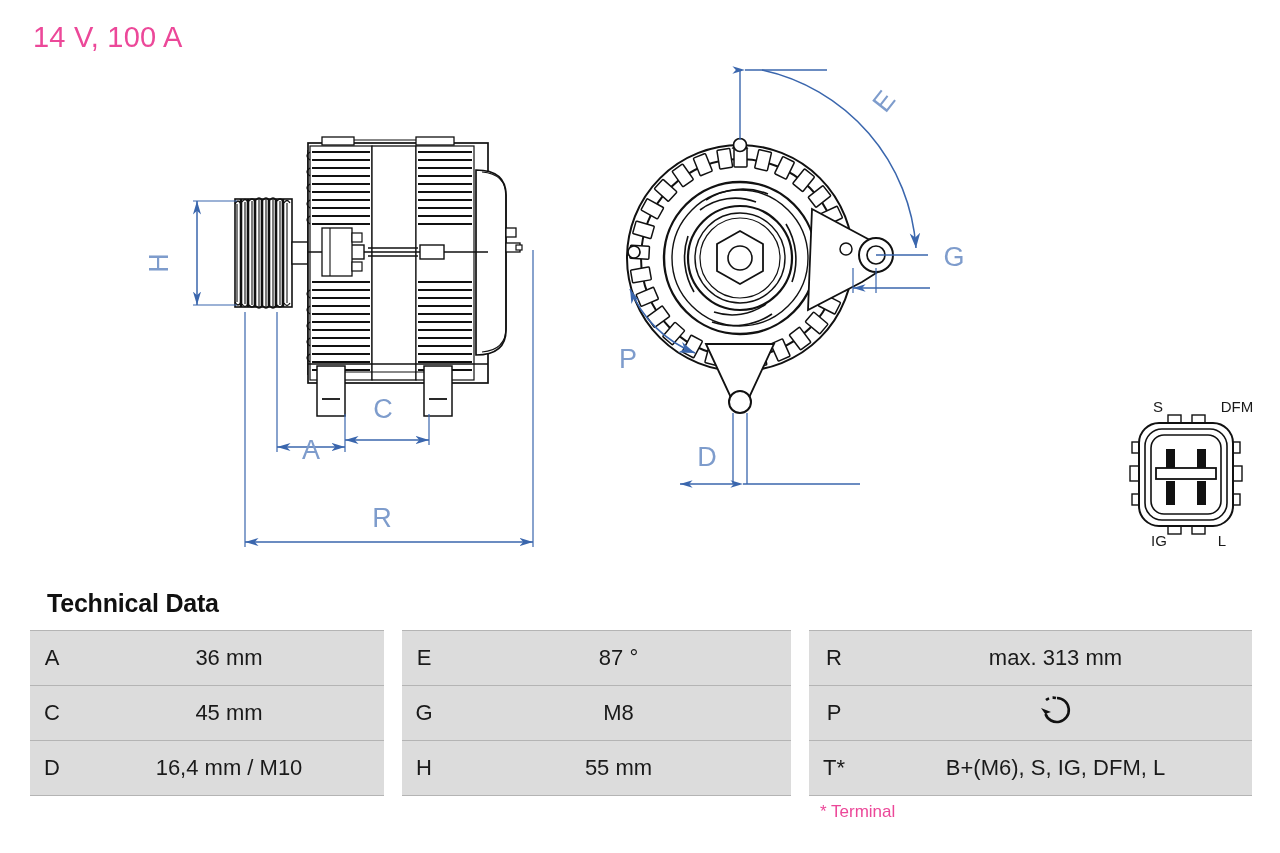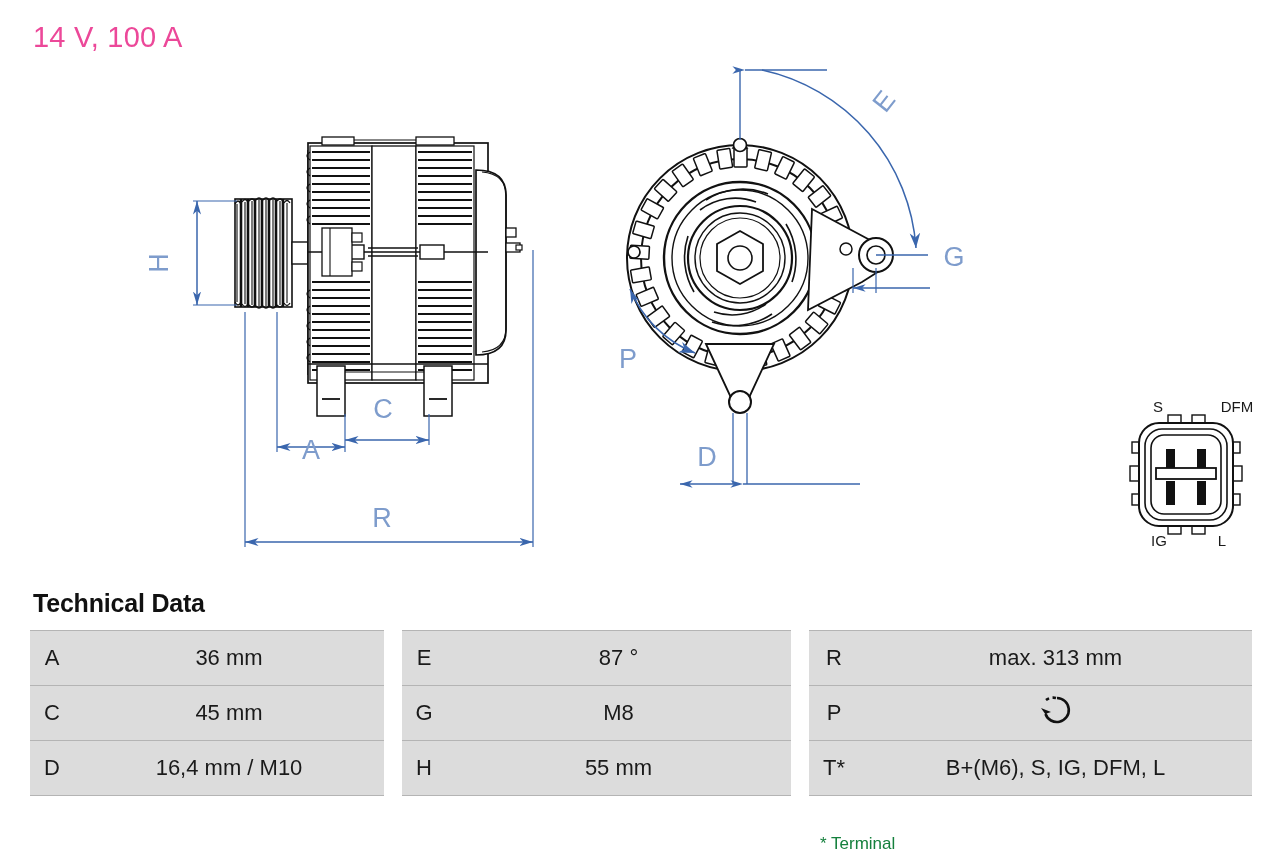--- a/index.html
+++ b/index.html
@@ -19,21 +19,21 @@
     font-size:29px;font-weight:400;color:#ec4899;
     letter-spacing:.2px;
   }
 
   
   .drawing{position:absolute;left:0;top:0;width:1280px;height:575px;}
   .drawing svg{display:block;}
 
   
   .td-heading{
-    position:absolute;left:33px;top:589px;
+    position:absolute;left:47px;top:589px;
     font-size:25px;font-weight:bold;color:#111;
     letter-spacing:-.2px;
   }
 
   
   .tdtable{
     position:absolute;left:30px;top:630px;
     width:1222px;
     border-collapse:collapse;
     table-layout:fixed;
@@ -56,22 +56,22 @@
   .v{padding-left:14px;text-align:center;}
   .c-sp{background:#ffffff !important;border:none !important;width:18px;}
   .w-a{width:44px;}   
   .w-b{width:310px;}  
   .w-c{width:44px;}   
   .w-d{width:345px;}  
   .w-e{width:50px;}   
   .w-f{width:auto;}   
 
   .footnote{
-    position:absolute;left:820px;top:834px;
-    font-size:17px;color:#15803d;text-align:center;
+    position:absolute;left:820px;top:802px;
+    font-size:17px;color:#ec4899;text-align:center;
   }
 
   .rot-icon{display:inline-block;vertical-align:middle;}
 </style>
 </head>
 <body>
 
 <div class="page">
 
   <div class="title">14 V, 100 A</div>

